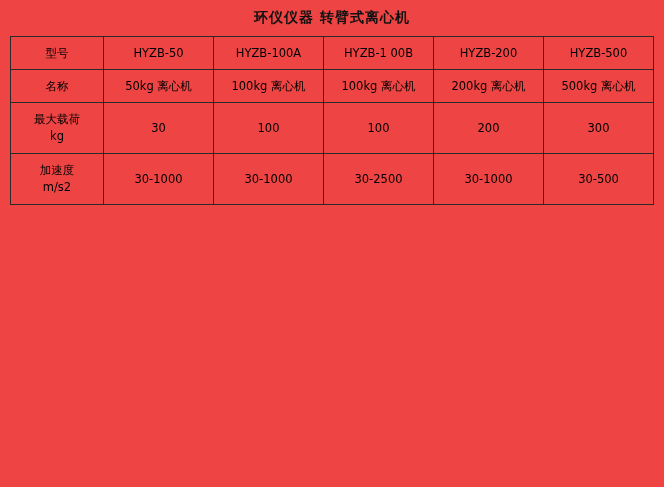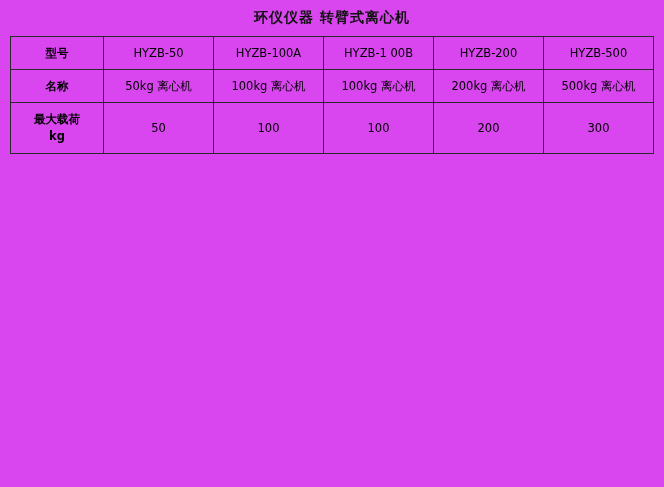--- a/index.html
+++ b/index.html
@@ -13,21 +13,21 @@
     font-family: "DejaVu Sans", "Liberation Sans", sans-serif;
     color: #000000;
     overflow: hidden;
   }
   .page {
     width: 664px;
     height: 487px;
     box-sizing: border-box;
     padding: 0;
     position: relative;
-    background: #d946ef;
+    background: #ef4444;
   }
   .title {
     text-align: center;
     font-size: 14px;
     font-weight: bold;
     letter-spacing: 1px;
     padding-top: 9px;
     padding-bottom: 9px;
     color: #111;
   }
@@ -40,21 +40,21 @@
   table.spec td {
     border: 1px solid #2a2a2a;
     text-align: center;
     vertical-align: middle;
     font-size: 11.5px;
     line-height: 1.45;
     padding: 3px 2px;
     word-break: break-word;
   }
   td.label {
-    font-weight: bold;
+    font-weight: normal;
     font-size: 11.5px;
     width: 88px;
     padding: 3px 4px;
   }
   tr.r-model td { height: 26px; }
   tr.r-name td { height: 26px; }
   tr.r-maxload td { height: 44px; }
   tr.r-totalload td { height: 44px; }
   tr.r-accel td { height: 44px; }
   tr.r-size td { height: 44px; }
@@ -92,28 +92,39 @@
         <td class="val">100kg 离心机</td>
         <td class="val">200kg 离心机</td>
         <td class="val">500kg 离心机</td>
       </tr>
 
       <tr class="r-maxload">
         <td class="label">
           <div>最大载荷</div>
           <div>kg</div>
         </td>
-        <td class="val">50</td>
+        <td class="val">30</td>
         <td class="val">100</td>
         <td class="val">100</td>
         <td class="val">200</td>
         <td class="val">300</td>
       </tr>
 
 
+      <tr class="r-accel">
+        <td class="label">
+          <div>加速度</div>
+          <div>m/s2</div>
+        </td>
+        <td class="val">30-1000</td>
+        <td class="val">30-1000</td>
+        <td class="val">30-2500</td>
+        <td class="val">30-1000</td>
+        <td class="val">30-500</td>
+      </tr>
 
 
 
 
     </tbody>
   </table>
 
 </div>
 
 </body></html>

